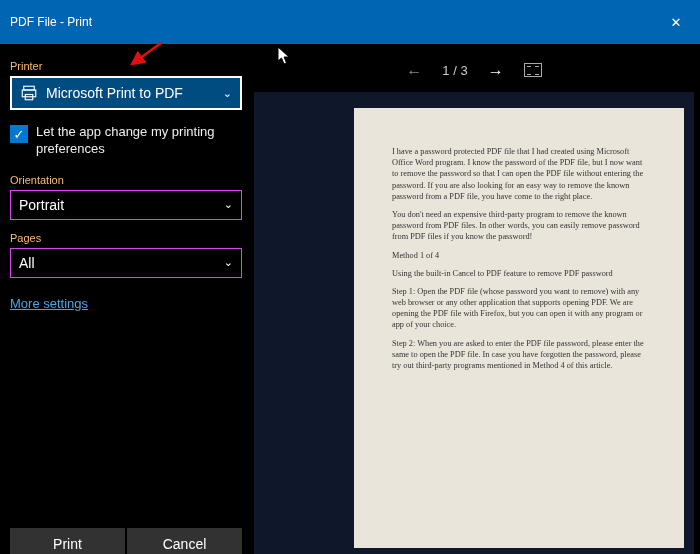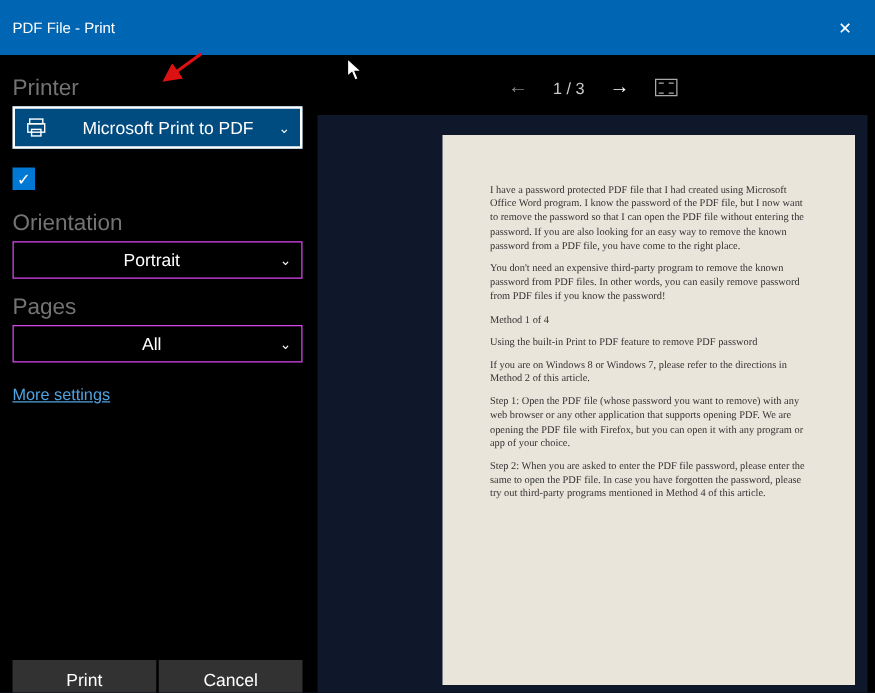--- a/index.html
+++ b/index.html
@@ -29,36 +29,35 @@
     height: calc(100% - 28px);
   }
   .left {
     width: 252px;
     padding: 10px 10px 0 10px;
     display: flex;
     flex-direction: column;
     position: relative;
   }
   .section-label {
-    color: #737373;
-    font-size: 18px;
+    color: #fdba74;
+    font-size: 11px;
     margin-bottom: 4px;
     margin-top: 6px;
   }
   .dropdown {
     border: 2px solid #fff;
     background: #003a63;
     height: 34px;
     display: flex;
     align-items: center;
     padding: 0 8px;
     cursor: default;
     margin-bottom: 6px;
     position: relative;
-    text-align: center;
   }
   .dropdown.printer { background: #004b80; border-color: #fff; }
   .dropdown .icon { margin-right: 8px; display: inline-flex; }
   .dropdown .label { flex: 1; font-size: 14px; }
   .dropdown .chev { font-size: 11px; }
   .dropdown.plain {
     background: #000;
     border: 1px solid #d946ef;
     height: 30px;
   }
@@ -173,20 +172,21 @@
             <rect x="3" y="8" width="18" height="9"></rect>
             <rect x="7" y="14" width="10" height="7"></rect>
         </svg>
       </span>
       <span class="label">Microsoft Print to PDF</span>
       <span class="chev">⌄</span>
     </div>
 
     <div class="checkbox-row">
       <div class="checkbox">✓</div>
+      <div class="checkbox-label">Let the app change my printing preferences</div>
     </div>
 
     <div class="section-label">Orientation</div>
     <div class="dropdown plain">
       <span class="label">Portrait</span>
       <span class="chev">⌄</span>
     </div>
 
     <div class="section-label">Pages</div>
     <div class="dropdown plain">
@@ -209,22 +209,21 @@
       <span class="nav-arrow">←</span>
       <span>1  /  3</span>
       <span class="nav-arrow enabled">→</span>
       <span class="fit"></span>
     </div>
     <div class="preview-area">
       <div class="page" id="doc-page">
           <p>I have a password protected PDF file that I had created using Microsoft Office Word program. I know the password of the PDF file, but I now want to remove the password so that I can open the PDF file without entering the password. If you are also looking for an easy way to remove the known password from a PDF file, you have come to the right place.</p>
           <p>You don't need an expensive third-party program to remove the known password from PDF files. In other words, you can easily remove password from PDF files if you know the password!</p>
           <p>Method 1 of 4</p>
-          <p>Using the built-in Print to PDF feature to remove PDF password</p>
-          <p>If you are on Windows 8 or Windows 7, please refer to the directions in Method 2 of this article.</p>
+          <p>Using the built-in Cancel to PDF feature to remove PDF password</p>
           <p>Step 1: Open the PDF file (whose password you want to remove) with any web browser or any other application that supports opening PDF. We are opening the PDF file with Firefox, but you can open it with any program or app of your choice.</p>
           <p>Step 2: When you are asked to enter the PDF file password, please enter the same to open the PDF file. In case you have forgotten the password, please try out third-party programs mentioned in Method 4 of this article.</p>
         </div>
     </div>
   </div>
 </div>
 
 <svg class="red-arrow" width="40" height="30">
   <defs>
     <marker id="ah" markerWidth="6" markerHeight="6" refX="5" refY="3" orient="auto">

